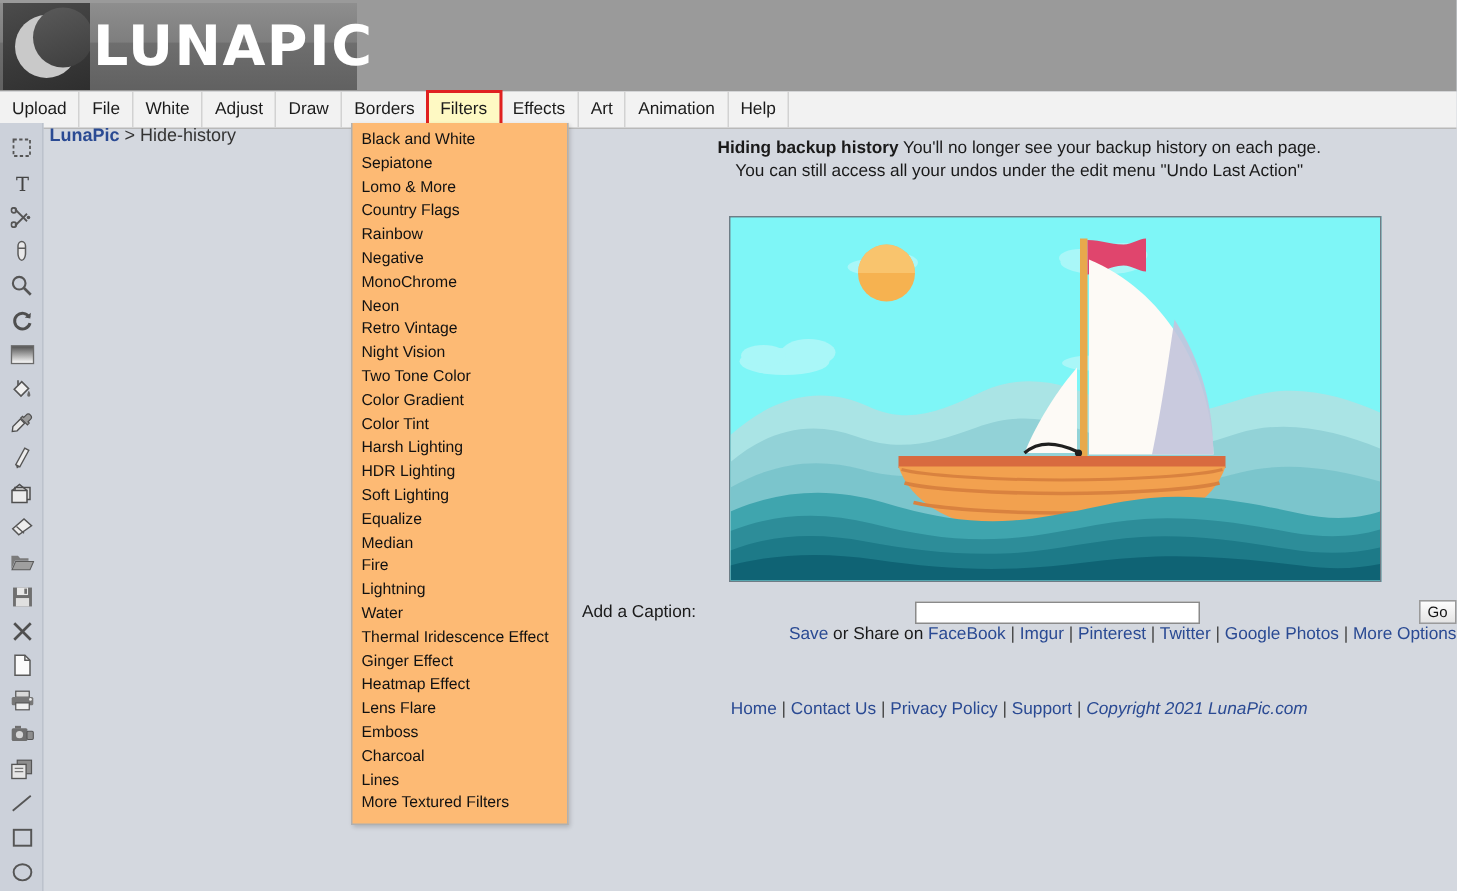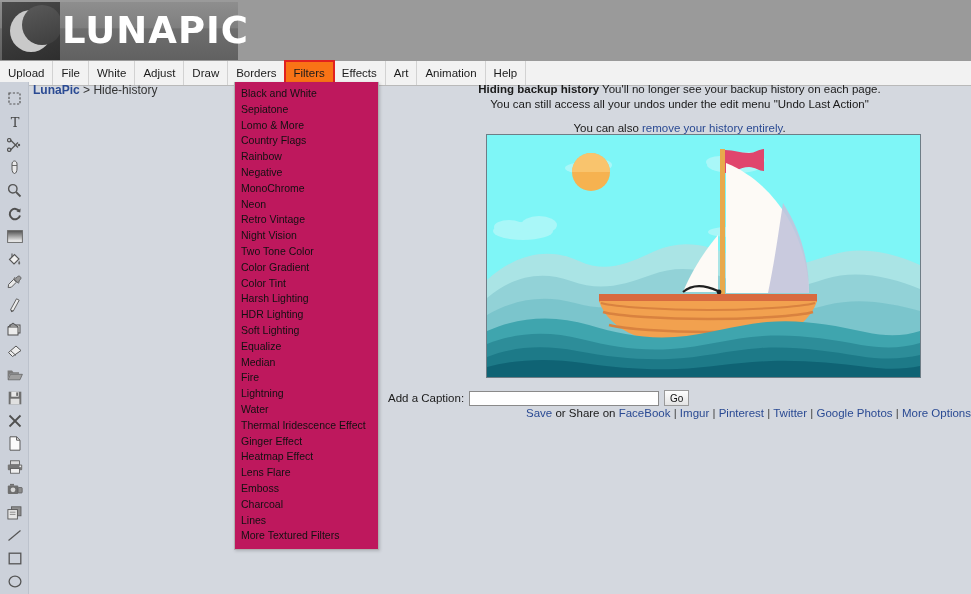--- a/index.html
+++ b/index.html
@@ -58,21 +58,21 @@
   }
   .menu-item {
     display: flex; align-items: center;
     padding: 0 8px;
     color: #1b1b1b;
     border-right: 1px solid #d2d2d2;
     cursor: default;
     white-space: nowrap;
   }
   .menu-item.active {
-    background: #f97316;
+    background: #fef9c3;
     outline: 2px solid #e02020;
     outline-offset: -1px;
     position: relative;
     z-index: 5;
   }
   #menubar-filler { flex: 1; }
 
   
   #toolrail {
     position: absolute; left: 0; top: 82px;
@@ -99,40 +99,40 @@
     text-align: center;
   }
   #breadcrumb .bc-link { color: #2a4a93; font-weight: bold; }
   #breadcrumb .bc-sep { color: #333; }
   #breadcrumb .bc-cur { color: #333; }
 
   
   #filters-dropdown {
     position: absolute; left: 234px; top: 82px;
     width: 145px;
-    background: #be185d;
+    background: #fdba74;
     border: 1px solid #b0b0b0;
     border-top: none;
     box-shadow: 1px 1px 3px rgba(0,0,0,0.18);
     padding: 4px 0 5px 0;
     z-index: 20;
   }
   .dd-item {
     font-size: 10.5px;
     color: #111;
     line-height: 15.8px;
     height: 15.8px;
     padding-left: 6px;
     white-space: nowrap;
     cursor: default;
   }
 
   
   #content {
-    position: absolute; left: 388px; top: 72px;
+    position: absolute; left: 388px; top: 82px;
     width: 583px; height: 512px;
     text-align: center;
   }
   #notice {
     margin-top: 10px;
     font-size: 11.5px;
     color: #1a1a1a;
     line-height: 15px;
   }
   #notice-2 {
@@ -150,21 +150,21 @@
     background: #7ef6f7;
     overflow: hidden;
   }
   #artwork { display: block; }
 
   
   #caption-row {
     position: absolute; left: 0; top: 318px;
     width: 583px;
     font-size: 11.5px; color: #1a1a1a;
-    display: flex; align-items: center; justify-content: flex-start;
+    display: flex; align-items: center; justify-content: space-between;
     gap: 5px;
   }
   #caption-input {
     width: 190px; height: 15px;
     border: 1px solid #8a8a8a;
     background: #fff;
     font-size: 11px;
     font-family: "Liberation Sans", sans-serif;
     padding: 0 3px;
   }
@@ -412,23 +412,20 @@
   <div class="dd-item">More Textured Filters</div>
 </div>
 
 <div id="content">
 
   <div id="notice">
     <span style="font-weight:bold;">Hiding backup history</span><span> You'll no longer see your backup history on each page.</span><br>
     <span>You can still access all your undos under the edit menu "Undo Last Action"</span>
   </div>
 
-  <div id="notice-2">
-    <span>You can also </span><a class="inline-link" href="#">remove your history entirely</a><span>.</span>
-  </div>
 
   <div id="artwork-wrap">
     <svg id="artwork" width="433" height="242" viewBox="0 0 433 242">
 
       <rect x="0" y="0" width="433" height="242" fill="#7ef6f7"></rect>
 
       <g fill="#a9f7f8">
         <ellipse cx="36" cy="96" rx="30" ry="9"></ellipse>
         <ellipse cx="52" cy="90" rx="18" ry="9"></ellipse>
         <ellipse cx="22" cy="92" rx="15" ry="7"></ellipse>
@@ -483,14 +480,17 @@
   <div id="caption-row">
     <span>Add a Caption:</span>
     <input id="caption-input" type="text" placeholder="" style="">
     <button id="caption-go">Go</button>
   </div>
 
   <div id="share-row">
     <a class="inline-link" href="#">Save</a><span> or Share on </span><a class="inline-link" href="#">FaceBook</a><span class="sep"> | </span><a class="inline-link" href="#">Imgur</a><span class="sep"> | </span><a class="inline-link" href="#">Pinterest</a><span class="sep"> | </span><a class="inline-link" href="#">Twitter</a><span class="sep"> | </span><a class="inline-link" href="#">Google Photos</a><span class="sep"> | </span><a class="inline-link" href="#">More Options</a>
   </div>
 
+  <div id="footer-row">
+    <a class="inline-link" href="#">Home</a><span class="sep"> | </span><a class="inline-link" href="#">Contact Us</a><span class="sep"> | </span><a class="inline-link" href="#">Privacy Policy</a><span class="sep"> | </span><a class="inline-link" href="#">Support</a><span class="sep"> | </span><span class="copyright">Copyright 2021 LunaPic.com</span>
+  </div>
 
 </div>
 
 </body></html>

